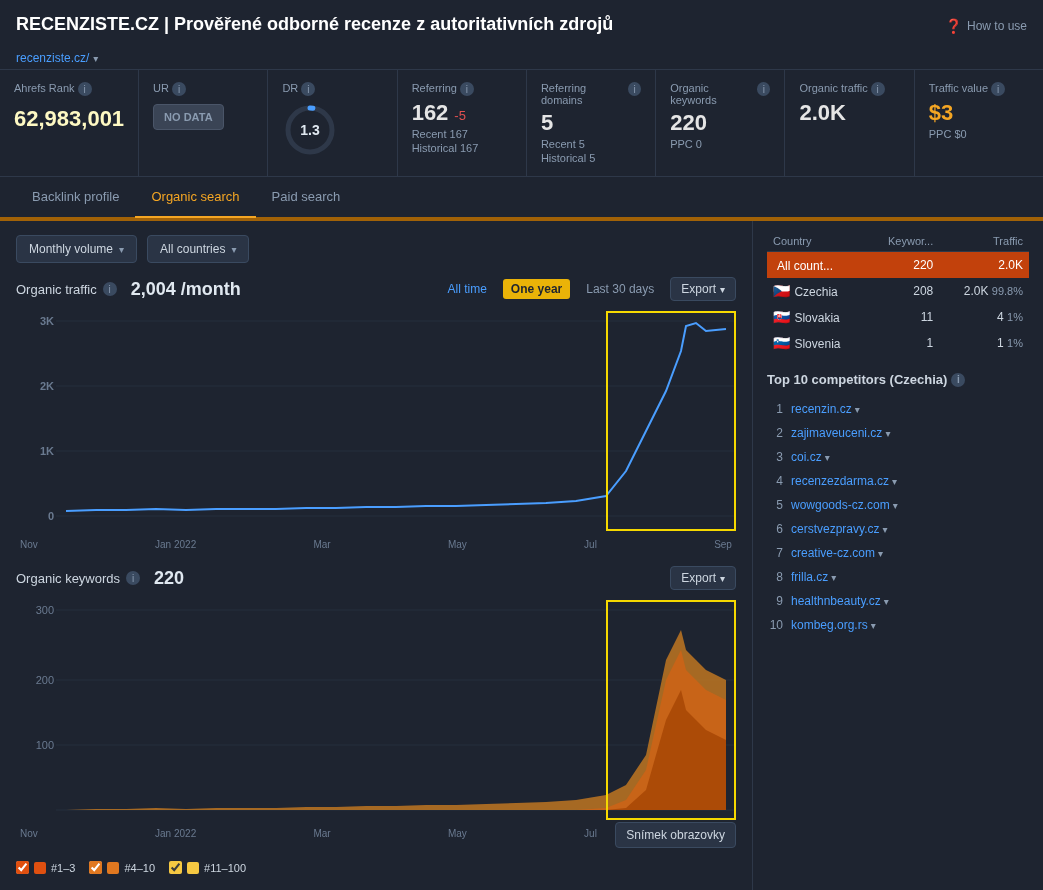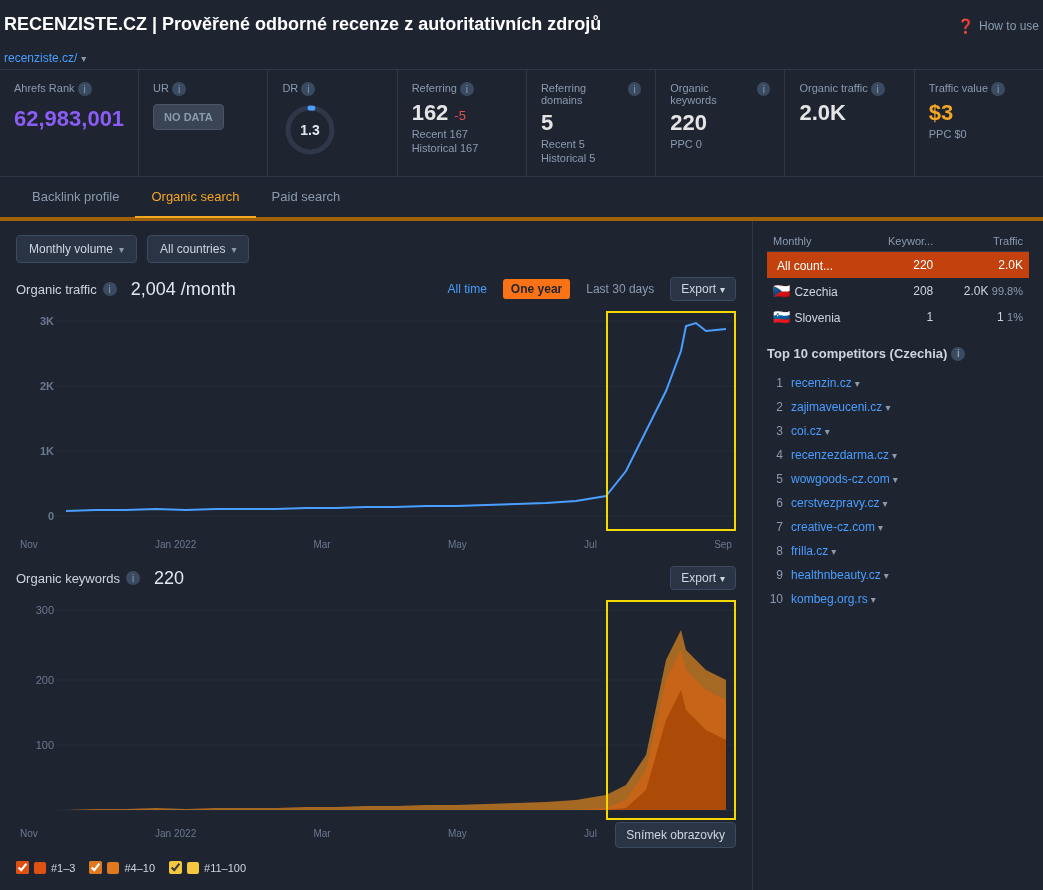--- a/index.html
+++ b/index.html
@@ -7,21 +7,21 @@
       background: #1e2430;
       color: #cdd6e0;
       font-family: -apple-system, BlinkMacSystemFont, 'Segoe UI', sans-serif;
       font-size: 13px;
       width: 1043px;
       min-height: 890px;
     }
     
     .header {
       background: #1e2430;
-      padding: 14px 4px 4px;
+      padding: 14px 16px 4px;
       display: flex;
       justify-content: space-between;
       align-items: flex-start;
       border-bottom: 1px solid #2e3849;
     }
     .header-title {
       font-size: 18px;
       font-weight: 700;
       color: #fff;
     }
@@ -58,21 +58,21 @@
       color: #8a9bb0;
       margin-bottom: 4px;
       display: flex;
       gap: 3px;
     }
     .metric-value {
       font-size: 22px;
       font-weight: 700;
       color: #4a9eff;
     }
-    .metric-value.green { color: #8b5cf6; margin-top: 10px; }
+    .metric-value.green { color: #fef9c3; margin-top: 10px; }
     .metric-value.white { color: #e5e5e5; }
     .metric-value.orange { color: #f5a623; }
     .metric-sub {
       font-size: 11px;
       color: #8a9bb0;
       margin-top: 2px;
     }
     .badge-no-data {
       background: #3a4455;
       color: #8a9bb0;
@@ -153,37 +153,37 @@
     }
     .section-title {
       font-size: 13px;
       color: #cdd6e0;
       display: flex;
       align-items: center;
       gap: 6px;
     }
     .section-title .count {
       font-size: 18px;
-      font-weight: 400;
+      font-weight: 700;
       color: #e0e8f0;
     }
     .time-controls {
       display: flex;
       gap: 12px;
       align-items: center;
       font-size: 12px;
     }
     .time-btn {
       color: #8a9bb0;
       cursor: pointer;
       padding: 2px 4px;
     }
     .time-btn.active { color: #4a9eff; }
     .time-btn.selected {
-      background: #f97316;
+      background: #eab308;
       color: #1e2430;
       padding: 3px 8px;
       border-radius: 3px;
       font-weight: 600;
     }
     .export-btn {
       background: #2a3445;
       border: 1px solid #3a4a60;
       color: #cdd6e0;
       padding: 4px 10px;
@@ -590,37 +590,42 @@
         </div>
       </div>
     </div>
   </div>
 
   <div class="right-panel">
 
     <table class="country-table">
       <thead>
         <tr>
-          <th>Monthly</th>
+          <th>Country</th>
           <th class="right">Keywor...</th>
           <th class="right">Traffic</th>
         </tr>
       </thead>
       <tbody id="country-tbody">
       <tr class="selected">
     <td><span class="flag"></span>All count...</td>
     <td class="right ">220</td>
     <td class="right">2.0K </td>
   </tr>
           <tr>
     <td><span class="flag">🇨🇿</span>Czechia</td>
     <td class="right blue-val">208</td>
     <td class="right">2.0K <span class="pct">99.8%</span></td>
   </tr>
           <tr>
+    <td><span class="flag">🇸🇰</span>Slovakia</td>
+    <td class="right blue-val">11</td>
+    <td class="right">4 <span class="pct">1%</span></td>
+  </tr>
+          <tr>
     <td><span class="flag">🇸🇮</span>Slovenia</td>
     <td class="right blue-val">1</td>
     <td class="right">1 <span class="pct">1%</span></td>
   </tr>
         </tbody>
     </table>
 
     <div class="section-heading">
       <span>Top 10 competitors (Czechia)</span>
       <span class="info-icon">i</span>

